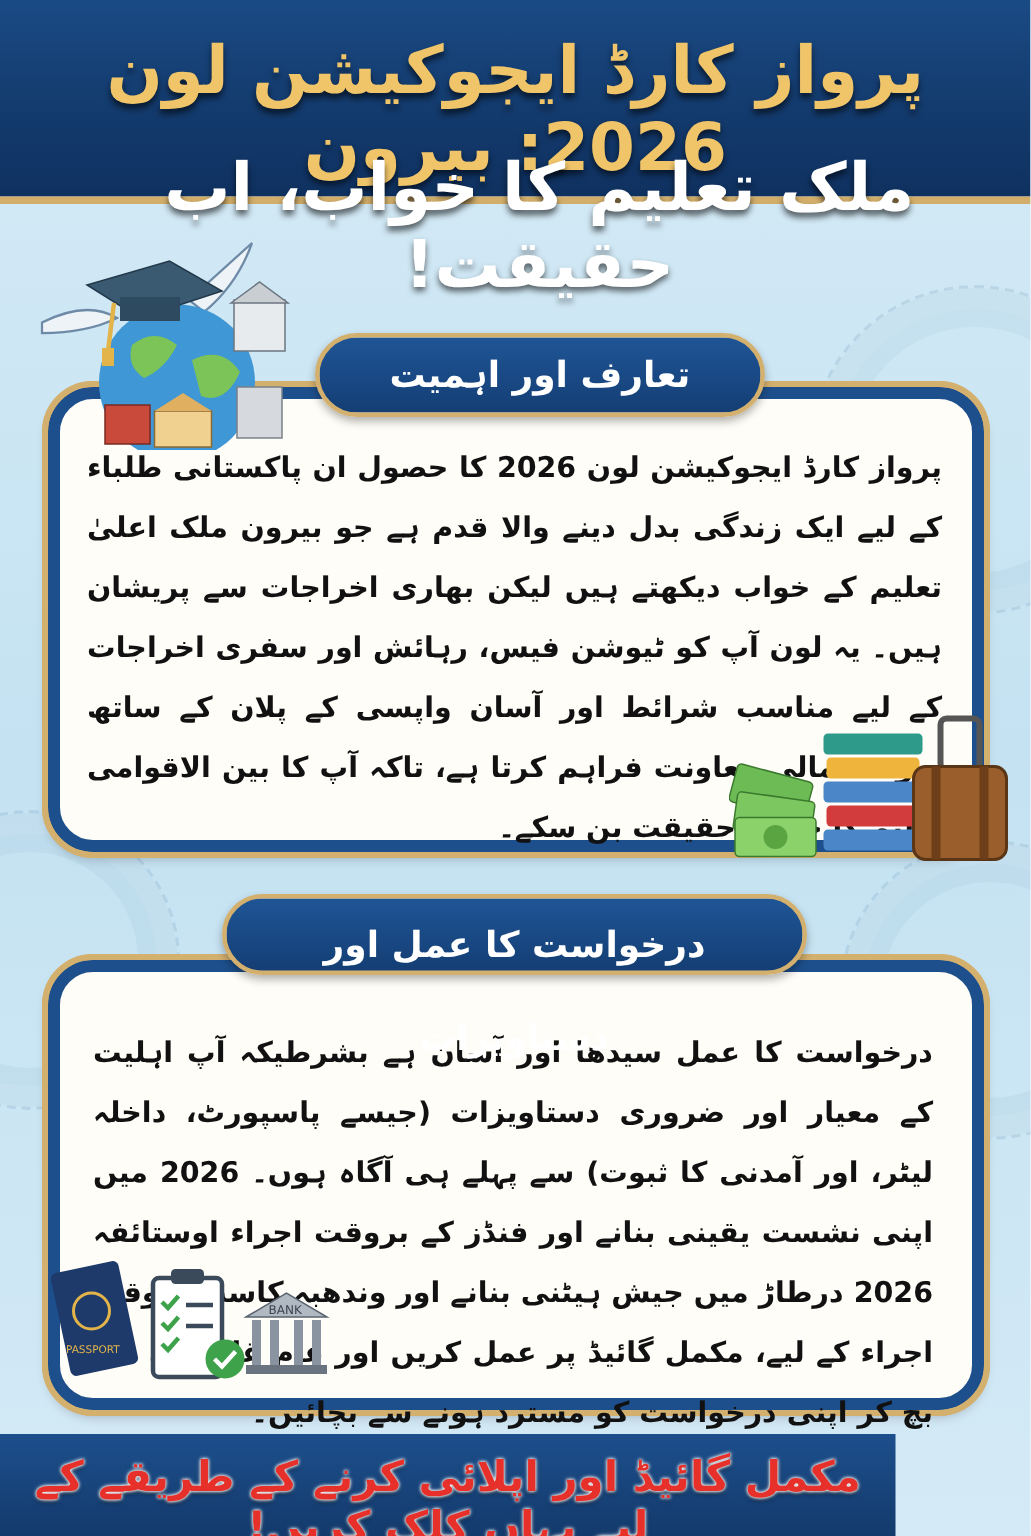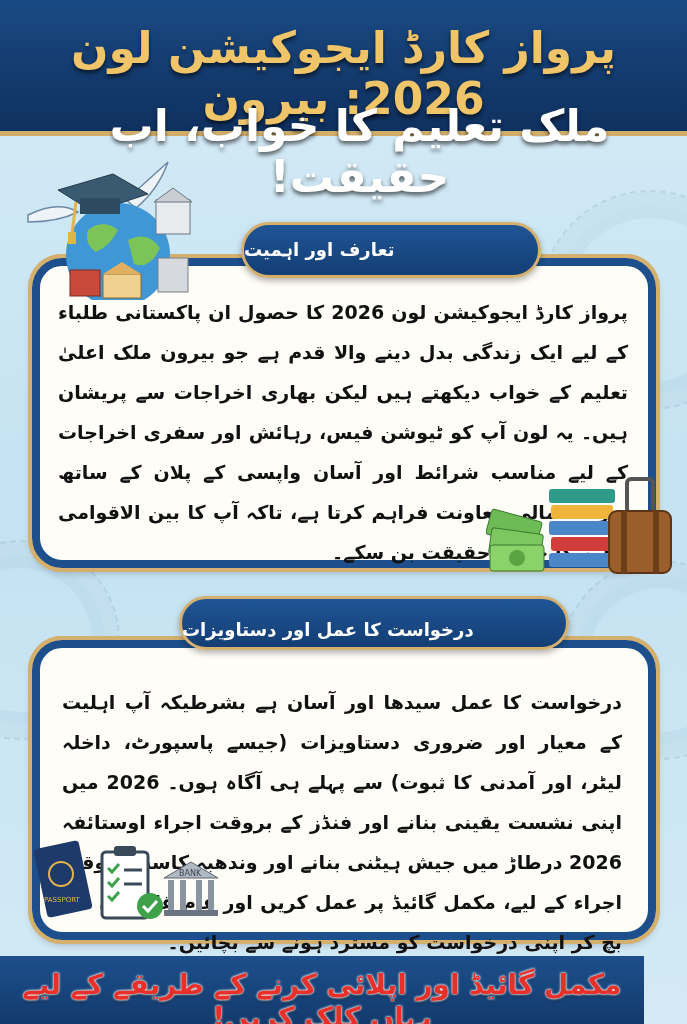--- a/index.html
+++ b/index.html
@@ -41,33 +41,33 @@
       border: 8px solid #1d4f8c; border-radius: 30px;
       outline: 4px solid #d4b06e; outline-offset: 0px;
       box-shadow: 0 0 0 4px #d4b06e, 0 4px 8px rgba(0,0,0,0.25);
     }
     .card-1 { left: 32px; top: 258px; width: 624px; height: 310px; }
     .card-2 { left: 32px; top: 640px; width: 624px; height: 300px; }
     .pill {
       position: absolute; z-index: 6;
       background: linear-gradient(180deg, #1f5596 0%, #143e74 100%);
       border: 3px solid #d4b06e; border-radius: 34px;
-      color: #fff; font-weight: bold; font-size: 18px; text-align: left;
-      direction: rtl; box-shadow: 0 3px 6px rgba(0,0,0,0.3); margin-left: 31px;
+      color: #fff; font-weight: bold; font-size: 24px; text-align: center;
+      direction: rtl; box-shadow: 0 3px 6px rgba(0,0,0,0.3);
     }
     .pill-1 { left: 210px; top: 222px; width: 300px; height: 56px; line-height: 50px; }
     .pill-2 { left: 148px; top: 596px; width: 390px; height: 54px; line-height: 62px; }
     .body-text {
       position: absolute; direction: rtl; text-align: justify;
       font-size: 19px; line-height: 40px; color: #111; font-weight: bold;
     }
     .card-1 .body-text { right: 20px; top: 26px; width: 570px; }
     .card-2 .body-text { right: 26px; top: 34px; width: 560px; }
     .footer {
-      position: absolute; left: 0; top: 956px; width: 644px; height: 68px;
+      position: absolute; left: 0; top: 956px; width: 597px; height: 68px;
       background: linear-gradient(180deg, #1d4f8c 0%, #133a6c 100%);
       text-align: center; direction: rtl;
     }
     .footer-link {
       display: inline-block; margin-top: 12px;
       font-size: 28px; font-weight: bold; color: #e8302a;
       text-shadow: 0 0 2px #fff, 0 0 3px #fff, 0 2px 3px rgba(0,0,0,0.5);
       cursor: pointer; text-decoration: none;
     }
     .icon { position: absolute; z-index: 7; }

